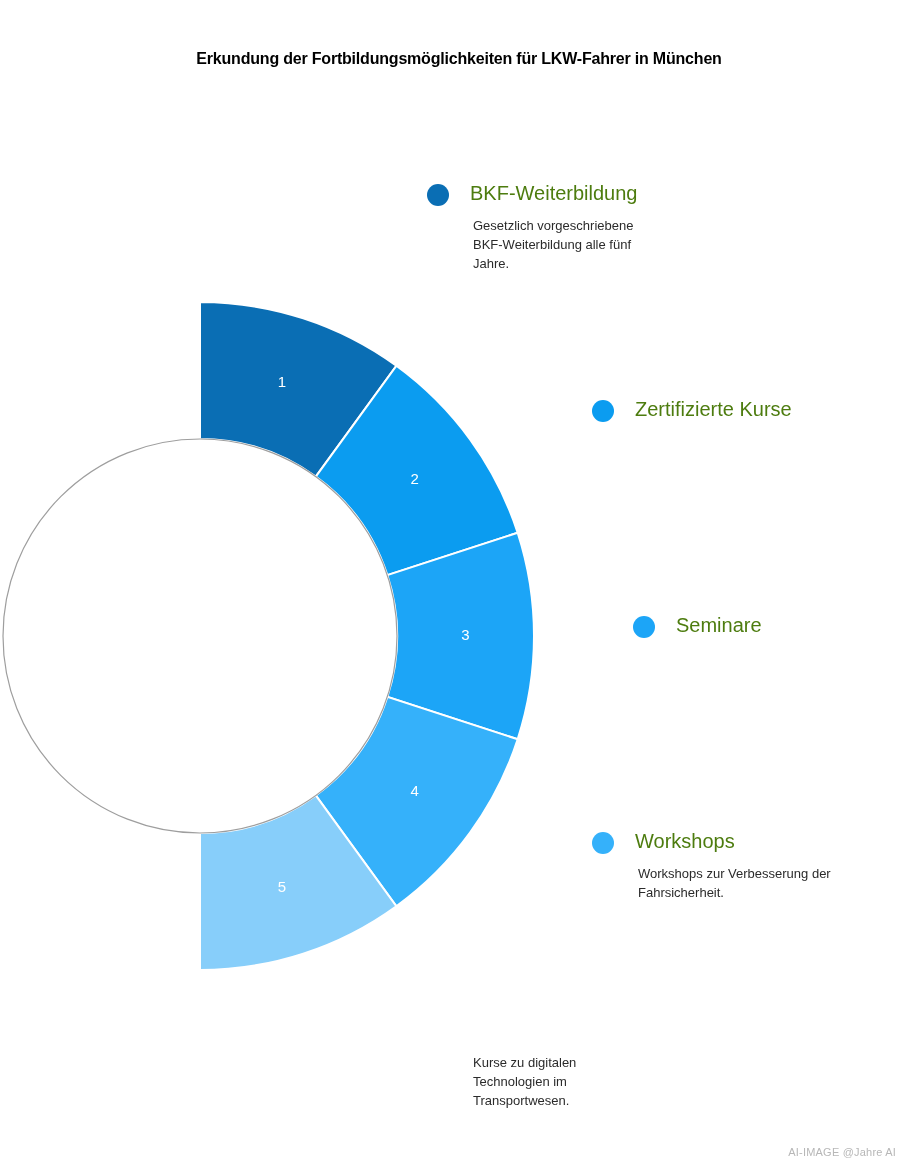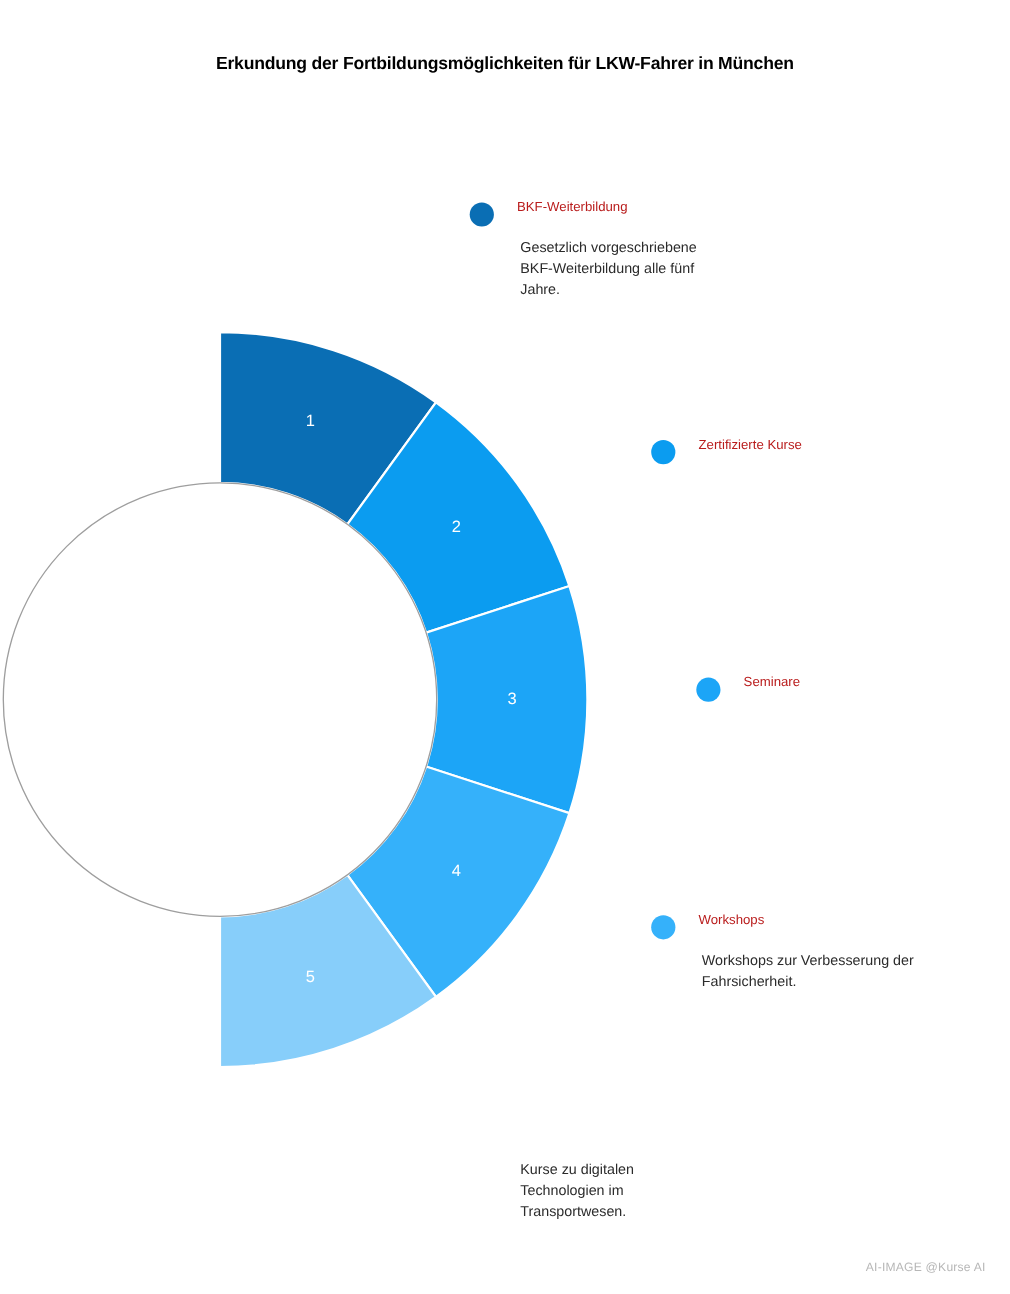--- a/index.html
+++ b/index.html
@@ -56,23 +56,23 @@
   }
   .legend-bullet {
     width: 22px;
     height: 22px;
     border-radius: 50%;
     flex: 0 0 22px;
     margin-top: 4px;
   }
   .legend-title {
     margin-left: 21px;
-    font-size: 12px;
+    font-size: 20px;
     line-height: 1.34;
-    color: #b91c1c;
+    color: #4d7c0f;
     font-weight: normal;
   }
   .legend-desc {
     margin-left: 46px;
     margin-top: 9px;
     font-size: 13px;
     line-height: 1.47;
     color: #2b2b2b;
   }
 
@@ -146,13 +146,13 @@
     <span class="legend-bullet" style="background: rgb(53, 177, 250);"></span>
     <span class="legend-title">Workshops</span>
   </div>
   <div class="legend-desc">Workshops zur Verbesserung der Fahrsicherheit.</div>
 </div>
 
 <div class="legend-item" id="legend-item-4">
   <div class="legend-desc">Kurse zu digitalen Technologien im Transportwesen.</div>
 </div>
 
-<div id="watermark">AI-IMAGE  @Kurse AI</div>
+<div id="watermark">AI-IMAGE  @Jahre AI</div>
 
 </body></html>

